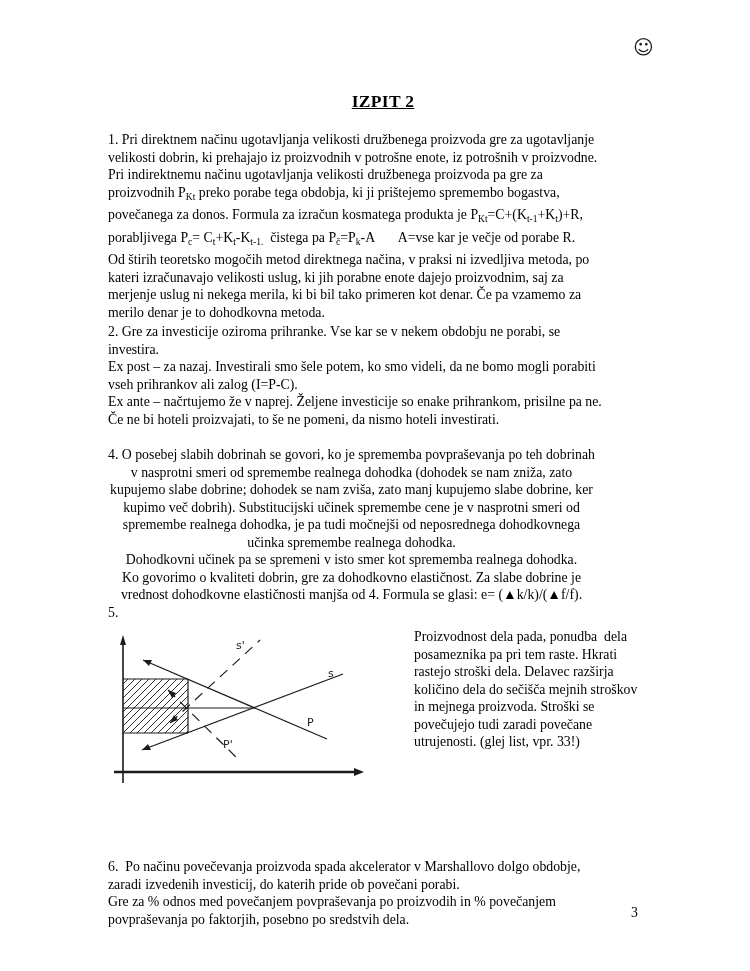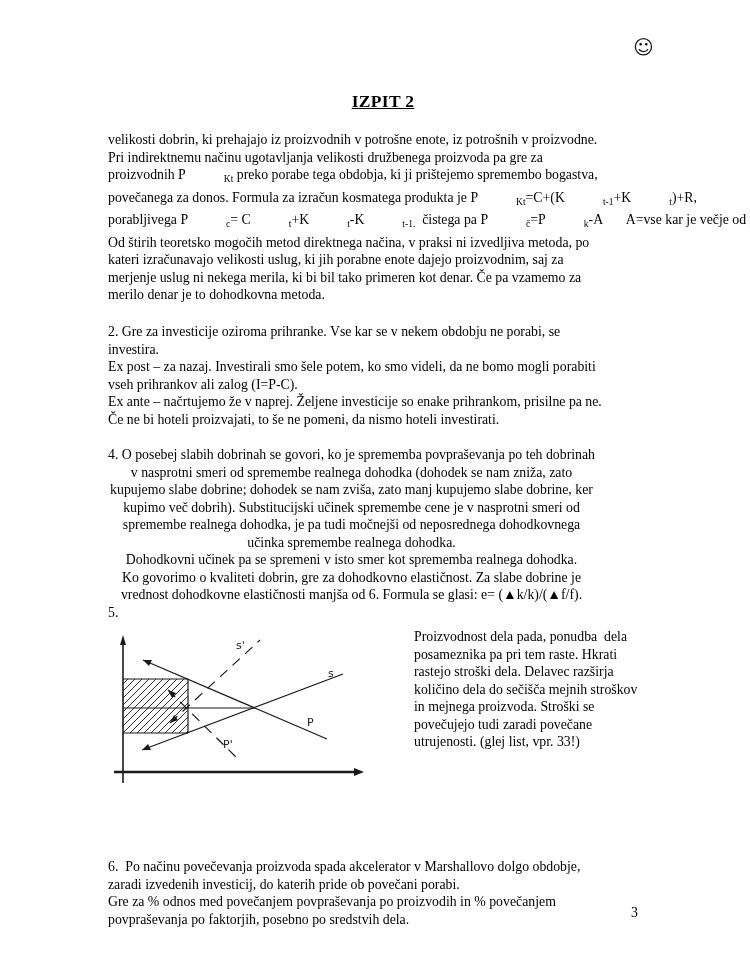--- a/index.html
+++ b/index.html
@@ -12,41 +12,42 @@
     position:absolute; left:633px; top:37px;
     font-family:"DejaVu Sans",sans-serif; font-size:20px; line-height:20px; color:#1a1a1a;
   }
   .title {
     position:absolute; left:0; top:83px; width:100%; margin:8px;
     text-align:center; font-size:17.5px; font-weight:bold;
   }
   .title span { text-decoration:underline; letter-spacing:0.3px; }
   .para { position:absolute; left:108px; }
   .tline { white-space:pre; font-size:13.8px; line-height:17.5px; }
-  .sub { font-size:9.5px; vertical-align:-3px;margin-left:38px; }
+  .sub { font-size:9.5px; vertical-align:-3px; }
   #p1 { top:131px; }
   #p2 { top:323px; }
   #p4 { top:446px;text-align:center; }
   #p5label { top:604px; }
   #sidenote { left:390px; top:628px;margin-left:24px; }
   #p6 { top:858px; }
   .pagenum { position:absolute; left:631px; top:905px; font-size:13.8px; }
   .diagram { position:absolute; left:100px; top:630px; }
   .diagram text { font-family:"DejaVu Sans",sans-serif; font-size:11px; fill:#1a1a1a; }
 </style>
 </head>
 <body>
 
 <div class="page">
 
   <span class="smiley">☺</span>
 
   <h1 class="title"><span>IZPIT 2</span></h1>
 
   <div class="para" id="p1">
+      <div class="tline">1. Pri direktnem načinu ugotavljanja velikosti družbenega proizvoda gre za ugotavljanje</div>
       <div class="tline">velikosti dobrin, ki prehajajo iz proizvodnih v potrošne enote, iz potrošnih v proizvodne.</div>
       <div class="tline">Pri indirektnemu načinu ugotavljanja velikosti družbenega proizvoda pa gre za</div>
       <div class="tline"><span>proizvodnih P</span><span class="sub">Kt</span><span> preko porabe tega obdobja, ki ji prištejemo spremembo bogastva,</span></div>
       <div class="tline"><span>povečanega za donos. Formula za izračun kosmatega produkta je P</span><span class="sub">Kt</span><span>=C+(K</span><span class="sub">t-1</span><span>+K</span><span class="sub">t</span><span>)+R,</span></div>
       <div class="tline"><span>porabljivega P</span><span class="sub">c</span><span>= C</span><span class="sub">t</span><span>+K</span><span class="sub">t</span><span>-K</span><span class="sub">t-1.</span><span>  čistega pa P</span><span class="sub">č</span><span>=P</span><span class="sub">k</span><span>-A       A=vse kar je večje od porabe R.</span></div>
       <div class="tline">Od štirih teoretsko mogočih metod direktnega načina, v praksi ni izvedljiva metoda, po</div>
       <div class="tline">kateri izračunavajo velikosti uslug, ki jih porabne enote dajejo proizvodnim, saj za</div>
       <div class="tline">merjenje uslug ni nekega merila, ki bi bil tako primeren kot denar. Če pa vzamemo za</div>
       <div class="tline">merilo denar je to dohodkovna metoda.</div>
     </div>
@@ -62,21 +63,21 @@
 
   <div class="para" id="p4">
       <div class="tline">4. O posebej slabih dobrinah se govori, ko je sprememba povpraševanja po teh dobrinah</div>
       <div class="tline">v nasprotni smeri od spremembe realnega dohodka (dohodek se nam zniža, zato</div>
       <div class="tline">kupujemo slabe dobrine; dohodek se nam zviša, zato manj kupujemo slabe dobrine, ker</div>
       <div class="tline">kupimo več dobrih). Substitucijski učinek spremembe cene je v nasprotni smeri od</div>
       <div class="tline">spremembe realnega dohodka, je pa tudi močnejši od neposrednega dohodkovnega</div>
       <div class="tline">učinka spremembe realnega dohodka.</div>
       <div class="tline">Dohodkovni učinek pa se spremeni v isto smer kot sprememba realnega dohodka.</div>
       <div class="tline">Ko govorimo o kvaliteti dobrin, gre za dohodkovno elastičnost. Za slabe dobrine je</div>
-      <div class="tline">vrednost dohodkovne elastičnosti manjša od 6. Formula se glasi: e= (▲k/k)/(▲f/f).</div>
+      <div class="tline">vrednost dohodkovne elastičnosti manjša od 4. Formula se glasi: e= (▲k/k)/(▲f/f).</div>
     </div>
 
   <div class="para tline" id="p5label">5.</div>
 
   <svg class="diagram" width="290" height="170" viewBox="0 0 290 170">
     <defs>
       <pattern id="hatch" patternUnits="userSpaceOnUse" width="7" height="7">
         <path d="M0,7 L7,0" stroke="#1a1a1a" stroke-width="0.9"></path>
       </pattern>
     </defs>

